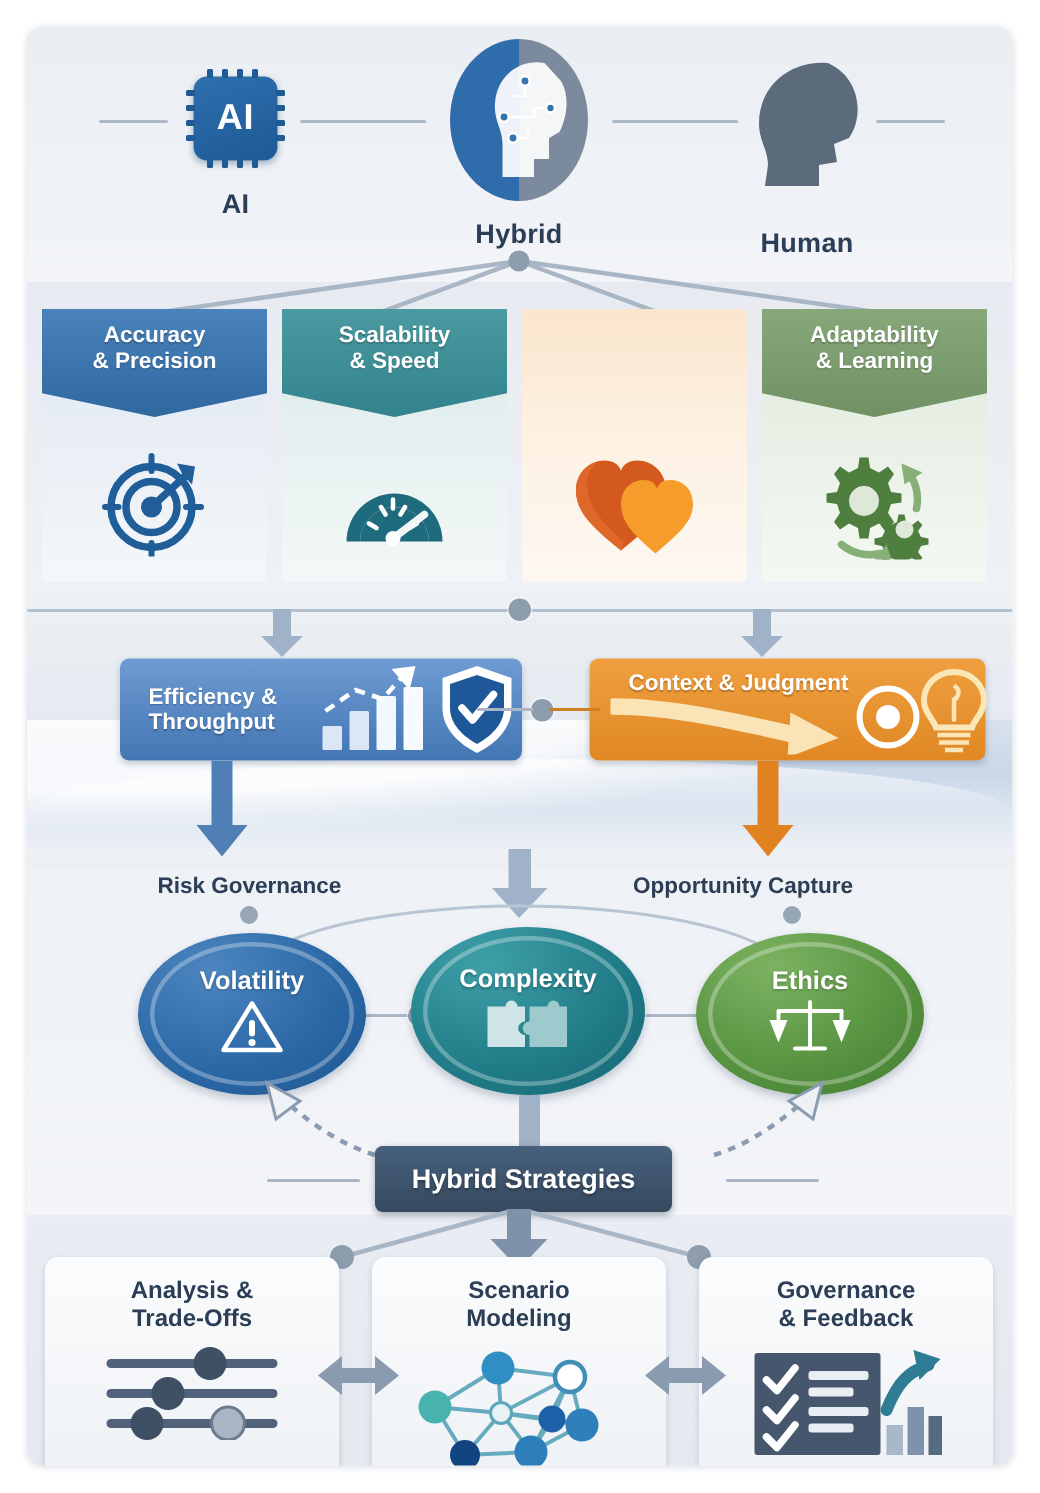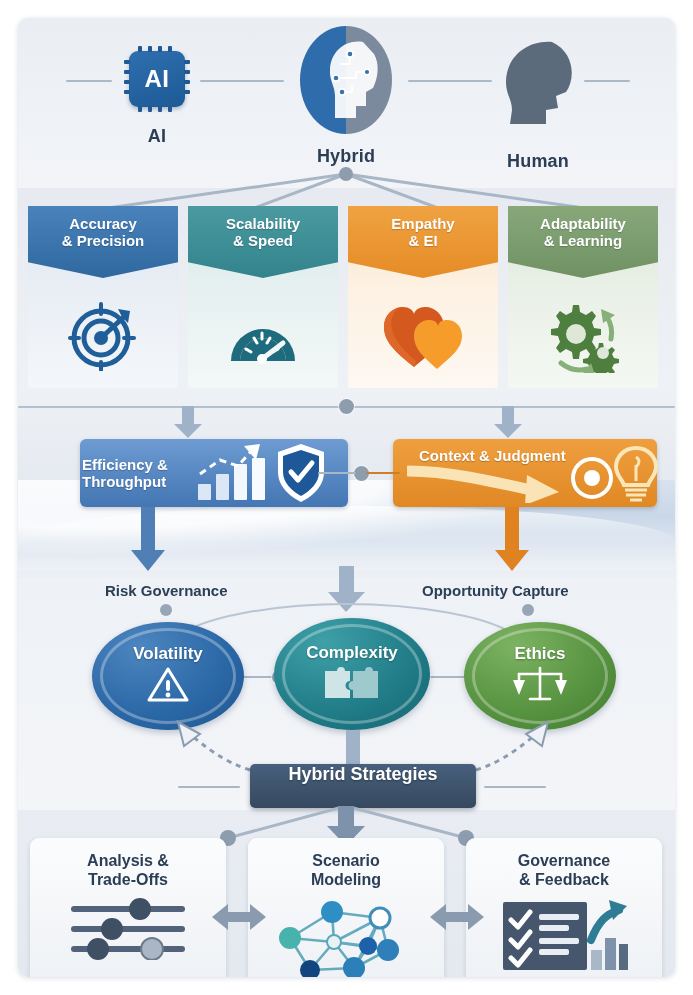--- a/index.html
+++ b/index.html
@@ -73,24 +73,24 @@
   .ell{position:absolute;width:152px;height:108px;border-radius:50%;
        display:flex;flex-direction:column;align-items:center;justify-content:center;
        box-shadow:0 3px 6px rgba(40,60,90,.25);}
   .ell:before{content:"";position:absolute;left:8px;top:6px;right:8px;bottom:6px;border-radius:50%;
               border:3px solid rgba(255,255,255,.3);}
   .ell-label{position:relative;color:#fff;font-size:17px;font-weight:bold;text-shadow:0 1px 2px rgba(0,0,0,.3);
              margin-top:-6px;}
   .ell-icon{position:relative;margin-top:2px;}
 
   
-  #hybrid-box{position:absolute;left:232px;top:746px;width:226px;height:44px;border-radius:5px;
+  #hybrid-box{position:absolute;left:232px;top:746px;width:198px;height:44px;border-radius:5px;
      background:linear-gradient(180deg,#47607c,#36495f);
      box-shadow:0 2px 5px rgba(30,45,65,.38);
-     display:flex;align-items:flex-start;justify-content:center;}
+     display:flex;align-items:center;justify-content:center;}
   #hybrid-box span{color:#fff;font-size:18px;font-weight:bold;text-shadow:0 1px 2px rgba(0,0,0,.35);}
 
   
   .bpanel{position:absolute;top:820px;width:196px;height:148px;border-radius:9px;
      background:linear-gradient(180deg,#fbfcfd,#eef1f5);
      box-shadow:0 2px 5px rgba(45,65,95,.18);
      display:flex;flex-direction:column;align-items:center;}
   .bp-title{margin-top:14px;font-size:16px;font-weight:bold;color:#2b3e56;text-align:center;line-height:1.18;}
   .bp-icon{margin-top:8px;}
 
@@ -221,26 +221,20 @@
             <line x1="36" y1="28" x2="36" y2="34"></line>
           </g>
           <path d="M36 54 L57 38" stroke="#f2f7f8" stroke-width="5" stroke-linecap="round"></path>
           <circle cx="36" cy="54" r="5" fill="#ffffff"></circle>
         </svg>
       </div>
     </div>
 
     <div class="card" style="left:330px;">
       <div class="card-body" style="background:linear-gradient(180deg,#fae5cd 0%,#fdf1e2 45%,#fdf8f2 100%);"></div>
-      <div class="card-head" style="background:linear-gradient(180deg,#f0a242,#e58c26);">
-        <div class="card-title">
-          <span>Empathy</span><br>
-          <span>&amp; EI</span>
-        </div>
-      </div>
       <div class="card-icon">
         <svg width="86" height="70" viewBox="0 0 86 70">
           <path d="M34 66 C14 50 4 40 4 26 C4 14 13 6 23 6 C29 6 33 9 34 13 C35 9 39 6 45 6 C55 6 64 14 64 26 C64 40 54 50 34 66 Z" fill="#d4591f"></path>
           <path d="M34 66 C14 50 4 40 4 26 C4 16 10 9 18 7 C12 13 10 20 12 28 C15 40 24 50 36 60 Z" fill="#e06a2c" opacity=".85"></path>
           <path d="M57 68 C42 55 34 47 34 35 C34 25 41 19 49 19 C54 19 57 21 58 25 C59 21 62 19 67 19 C75 19 82 25 82 35 C82 47 72 55 57 68 Z" fill="#f59c2a"></path>
         </svg>
       </div>
     </div>
 
     <div class="card" style="left:490px;text-decoration:underline;">
@@ -276,21 +270,21 @@
       <g fill="#9fb2c7">
         <rect x="164" y="0" width="12" height="20"></rect>
           <path d="M156 18 L184 18 L170 32 Z"></path>
         <rect x="484" y="0" width="12" height="20"></rect>
           <path d="M476 18 L504 18 L490 32 Z"></path>
       </g>
     </svg>
 
     <div class="bar" style="left:62px;top:421px;width:268px;
          background:linear-gradient(180deg,#6e9bd2,#4376b3);">
-      <div class="bar-label" style="margin-left:2px;width:112px;">
+      <div class="bar-label" style="margin-left:19px;width:112px;">
         <span>Efficiency &amp;</span><br><span>Throughput</span>
       </div>
       <svg width="78" height="58" viewBox="0 0 78 58">
         <g fill="#dbe7f6">
           <rect x="4" y="40" width="13" height="16" rx="1"></rect>
           <rect x="22" y="30" width="13" height="26" rx="1"></rect>
           <rect x="40" y="20" width="13" height="36" rx="1" fill="#f2f7fd"></rect>
           <rect x="58" y="14" width="13" height="42" rx="1" fill="#f7fafe"></rect>
         </g>
         <path d="M6 30 L26 16 L44 22 L60 4" stroke="#ffffff" stroke-width="3" fill="none" stroke-dasharray="7 5"></path>

